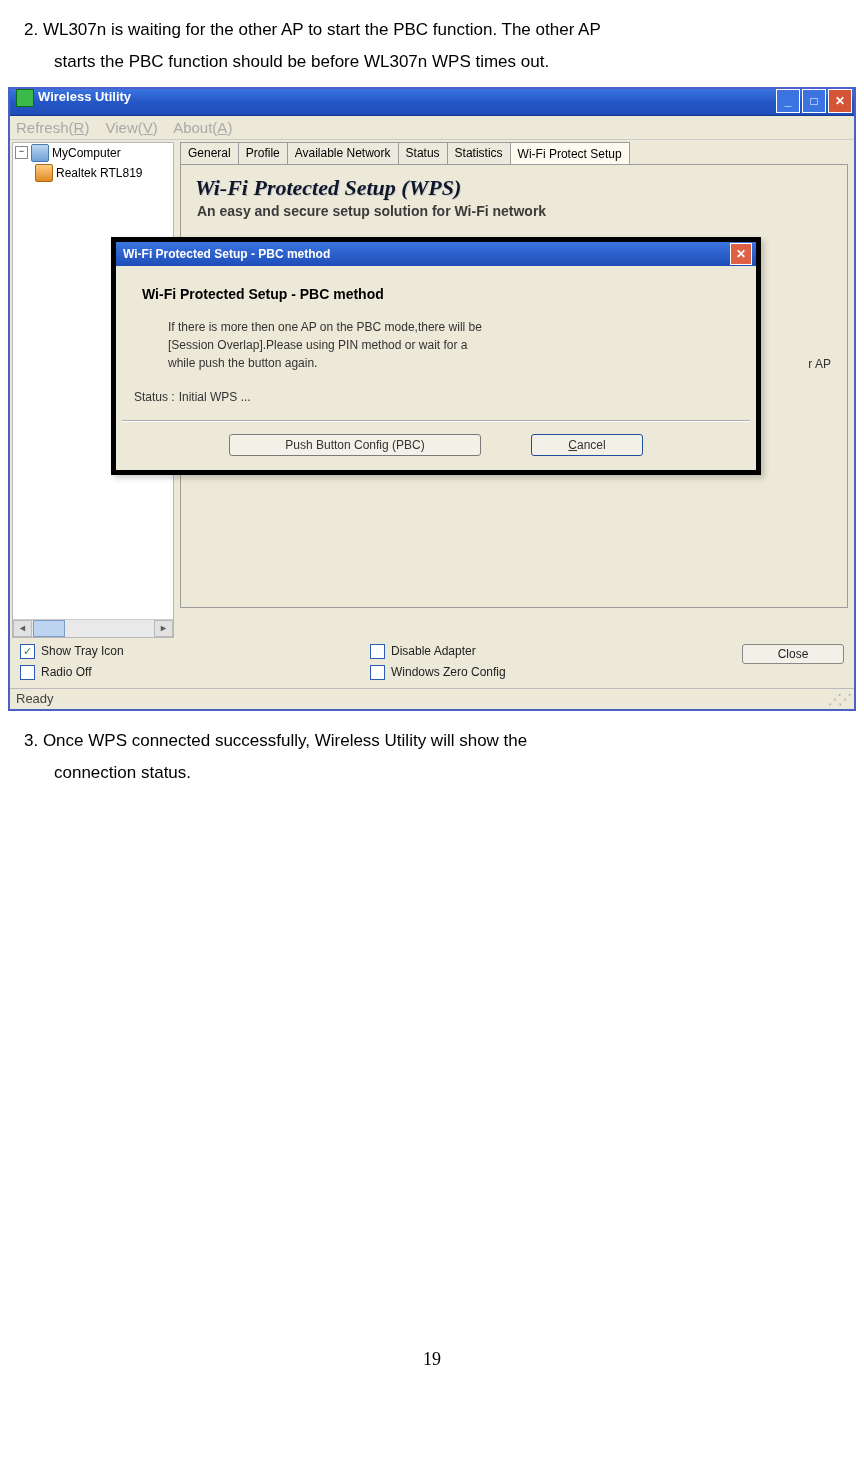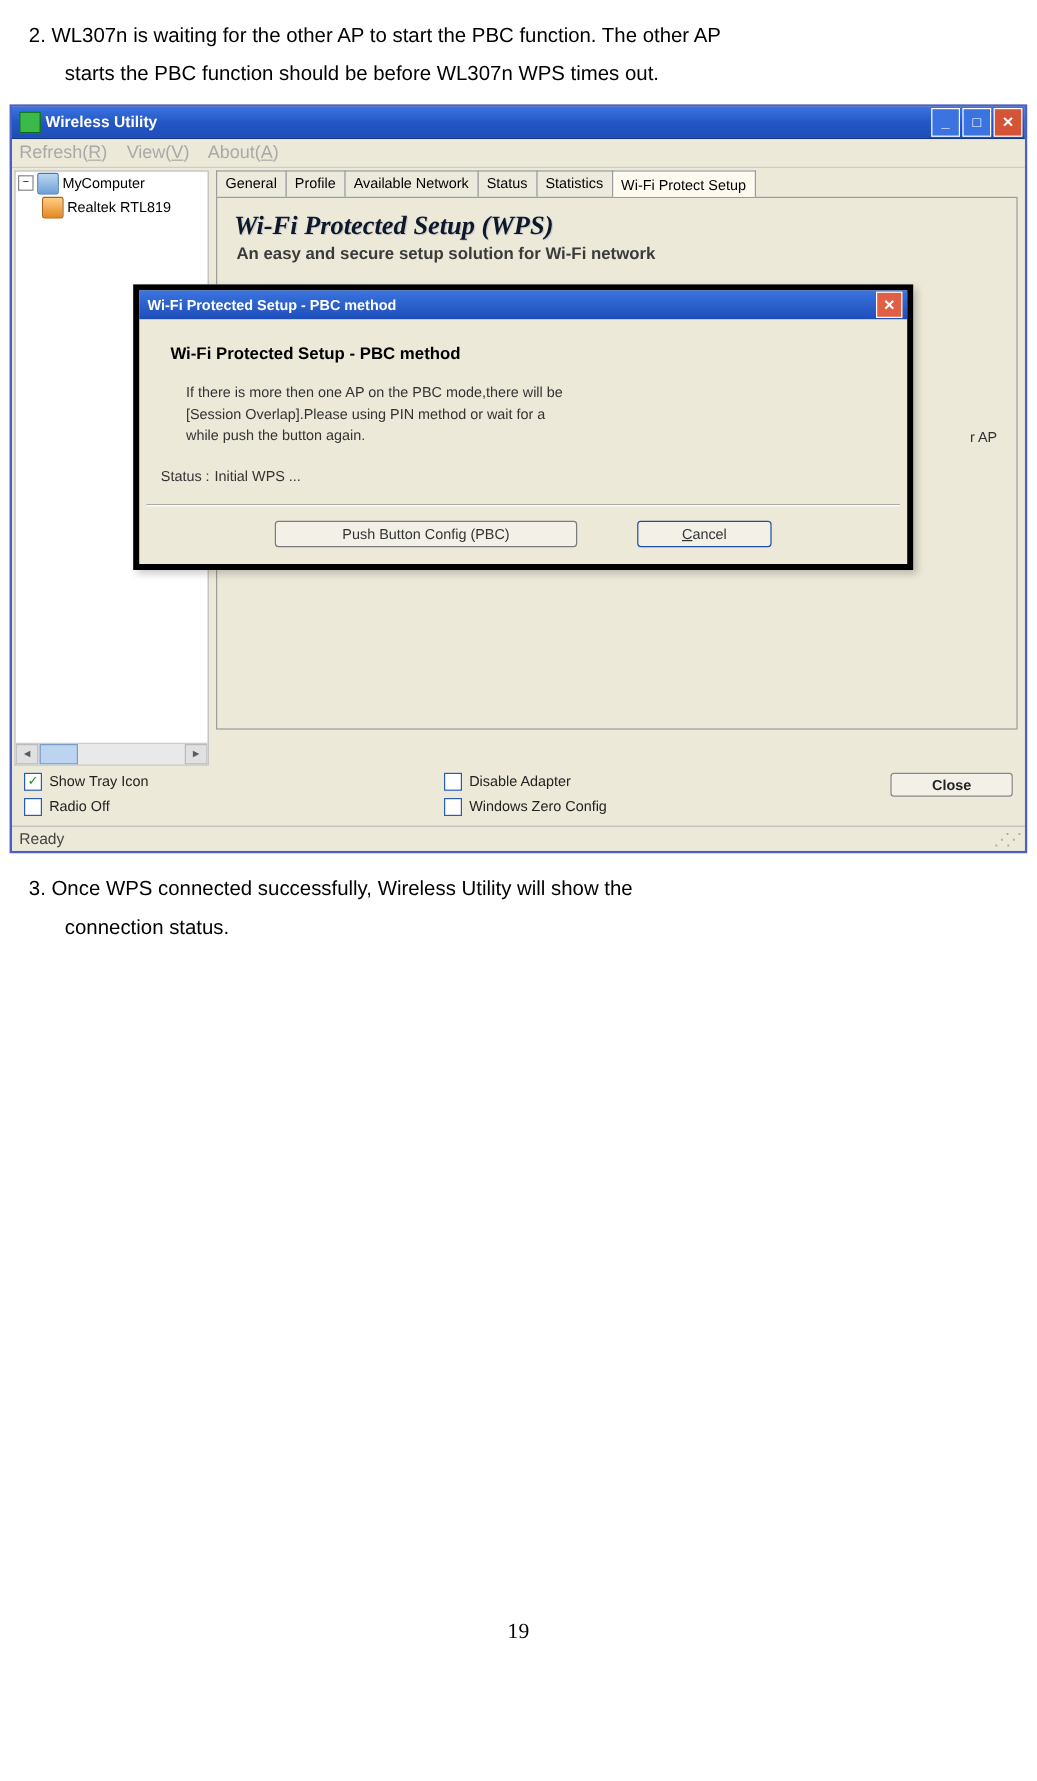--- a/index.html
+++ b/index.html
@@ -20,21 +20,20 @@
   margin: 4px 8px;
   width: 844px;
   background: #ece9d8;
   font-family: Tahoma, Arial, sans-serif;
 }
 
 .titlebar {
   background: linear-gradient(to bottom,#3b74e0 0%,#2457c5 50%,#1e4db8 100%);
   color: #fff;
   display: flex;
-  align-items: center;
   height: 26px;
   padding: 0 2px;
   border-bottom: 1px solid #15378b;
 }
 .titlebar .appicon {
   width: 16px;height:16px;background:#3bb94a;border:1px solid #0c6b17;margin:0 4px;display:inline-block;
 }
 .titlebar .title-text {
   font-weight: bold;font-size:13px;flex:1;font-family:Arial,sans-serif;
 }
@@ -86,21 +85,21 @@
 .dialog {
   position:absolute;top:72px;left:-70px;width:640px;background:#ece9d8;border:5px solid #000000;box-shadow:3px 3px 6px rgba(0,0,0,0.2);
 }
 .dlg-titlebar{
   background:linear-gradient(to bottom,#3b74e0 0%,#1e4db8 100%);color:#fff;height:24px;display:flex;align-items:center;padding:0 4px;
 }
 .dlg-titlebar .dlg-title{font-weight:bold;font-size:12px;font-family:Arial;flex:1;margin-left:3px;}
 .dlg-close{width:20px;height:20px;background:#e06045;border:1px solid #fff;color:#fff;display:flex;align-items:center;justify-content:center;font-size:12px;font-weight:bold;}
 .dlg-body{padding:20px 26px 14px 26px;font-size:12px;color:#333;}
 .dlg-heading{font-size:14px;font-weight:bold;color:#000;margin-bottom:16px;}
-.dlg-text{margin:0 0 18px 13px;line-height:1.5;}
+.dlg-text{margin:0 0 18px 26px;line-height:1.5;}
 .dlg-row{display:flex;align-items:center;margin:10px 0;}
 .dlg-label{width:80px;text-align:left;}
 .progress{
   flex:1;height:18px;border:1px solid #888;background:#fff;margin-left:4px;margin-right:14px;position:relative;
 }
 .progress .pfill{position:absolute;left:1px;top:1px;bottom:1px;width:10px;background:#4ea64c;}
 .progress-sep{position:absolute;left:18px;top:0;bottom:0;border-left:1px solid #c8c8c8;}
 .dlg-divider{border-top:2px groove #fff;margin:16px -20px 12px -20px;}
 .dlg-btns{display:flex;justify-content:center;gap:50px;margin-top:8px;}
 .w-btn{
@@ -113,21 +112,21 @@
   position:absolute;right:16px;top:192px;font-size:12px;color:#333;
 }
 
 .bottom-options {
   display:flex;font-size:12px;color:#222;padding:4px 10px 8px 10px;background:#ece9d8;
 }
 .col{display:flex;flex-direction:column;gap:6px;}
 .opt-row{display:flex;align-items:center;gap:6px;}
 .cbox{width:13px;height:13px;border:1px solid #2c5bb6;background:#fff;display:flex;align-items:center;justify-content:center;color:#238a23;font-size:11px;line-height:11px;}
 .close-btn{
-  margin-left:auto;align-self:flex-start;width:100px;padding:2px 0;border:1px solid #888;background:#f3f1e7;text-align:center;border-radius:3px;font-weight:bold;
+  margin-left:auto;align-self:flex-start;width:100px;padding:2px 0;border:1px solid #888;background:#f3f1e7;text-align:center;border-radius:3px;
 }
 .statusbar{
   background:#ece9d8;font-family:"SimSun",Arial;font-size:13px;color:#444;padding:2px 6px;border-top:1px solid #bbb;
   display:flex;align-items:center;
 }
 .statusbar .grip{margin-left:auto;color:#aaa;font-size:14px;letter-spacing:-4px;}
 .page-num{
   text-align:center;margin-top:560px;font-family:"Times New Roman",serif;font-size:18px;padding-bottom:20px;
 }
 </style>

